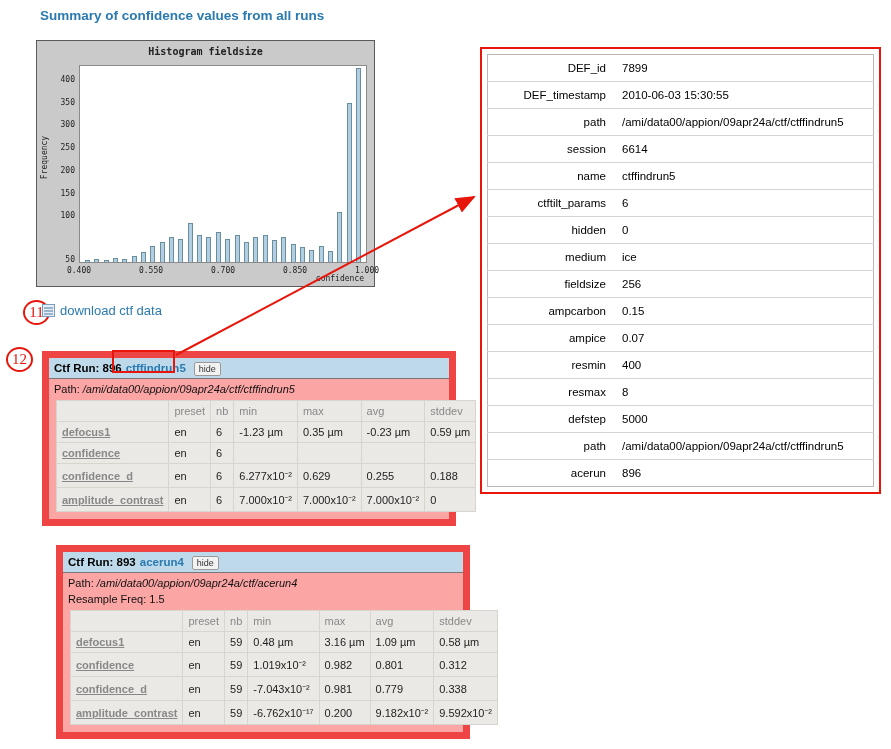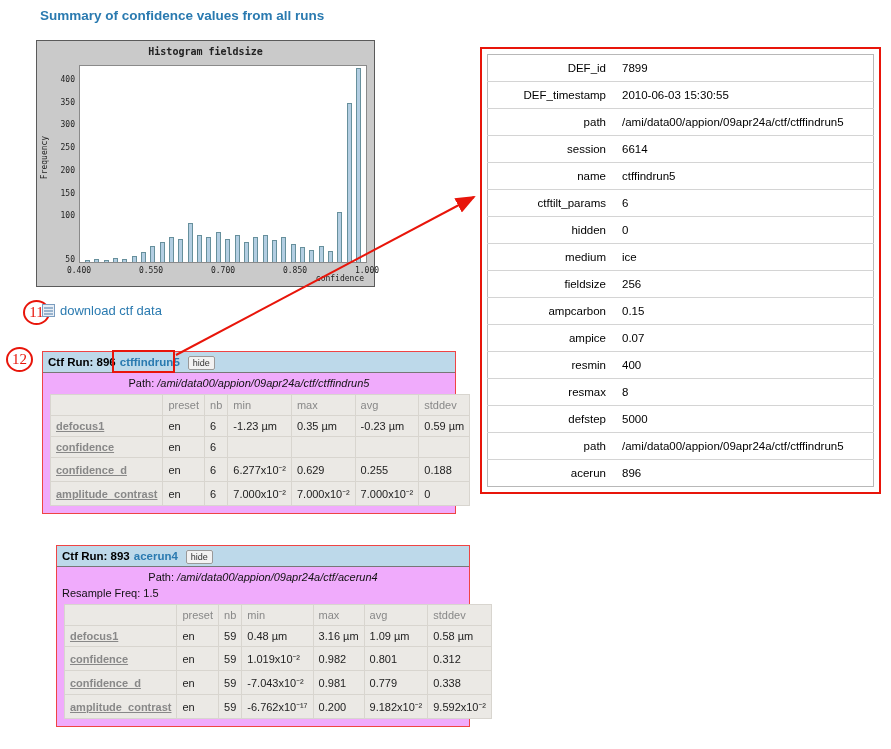--- a/index.html
+++ b/index.html
@@ -31,29 +31,29 @@
   .badge{position:absolute;width:27px;height:25px;border:2px solid var(--annotation-red,#e8150a);
          border-radius:50%;color:var(--annotation-red,#e8150a);
          font-family:"Liberation Serif",serif;font-size:15px;
          display:flex;align-items:center;justify-content:center;box-sizing:border-box;background:#fff;}
 
   
   .download{position:absolute;left:42px;top:303px;display:flex;align-items:center;gap:5px;
             color:var(--accent,#2a7ab0);font-size:13px;cursor:pointer;}
 
   
-  .run-box{position:absolute;width:414px;border:1px solid #ef4444;background:#f0abfc;
+  .run-box{position:absolute;width:414px;border:7px solid #ef4444;background:#fca5a5;
            box-sizing:border-box;font-size:11px;}
   .run-header{background:var(--run-header-blue,#bdd9ea);border-bottom:1px solid #777;
               padding:4px 5px;font-size:11.5px;}
   .run-title{font-weight:bold;color:#000;}
   .run-link{color:var(--accent,#2a7ab0);font-weight:bold;margin-left:4px;text-decoration:none;cursor:pointer;}
   .hide-btn{font-size:9px;border:1px solid #999;background:#f2f2f2;padding:1px 4px;margin-left:8px;
             color:#333;cursor:pointer;border-radius:2px;}
-  .path-row{padding:4px 5px 2px;font-size:11px;color:#111;text-align:center;}
+  .path-row{padding:4px 5px 2px;font-size:11px;color:#111;}
   .path-row i{font-style:italic;}
   .resample-row{padding:2px 5px 2px;font-size:11px;color:#111;}
   table.stats{border-collapse:collapse;margin:3px 7px 7px;font-size:11px;background:#ebe9e5;}
   table.stats th,table.stats td{border:1px solid #d8d5cf;padding:4px 5px;text-align:left;
            font-weight:normal;color:#222;white-space:nowrap;}
   table.stats th{color:#888;}
   table.stats .rowlabel{color:#888;font-weight:bold;width:102px;text-decoration:underline;}
   table.stats .c-preset{width:34px;} table.stats .c-nb{width:20px;}
   table.stats .c-min{width:60px;} table.stats .c-max{width:54px;}
   table.stats .c-avg{width:56px;} table.stats .c-std{width:48px;}

